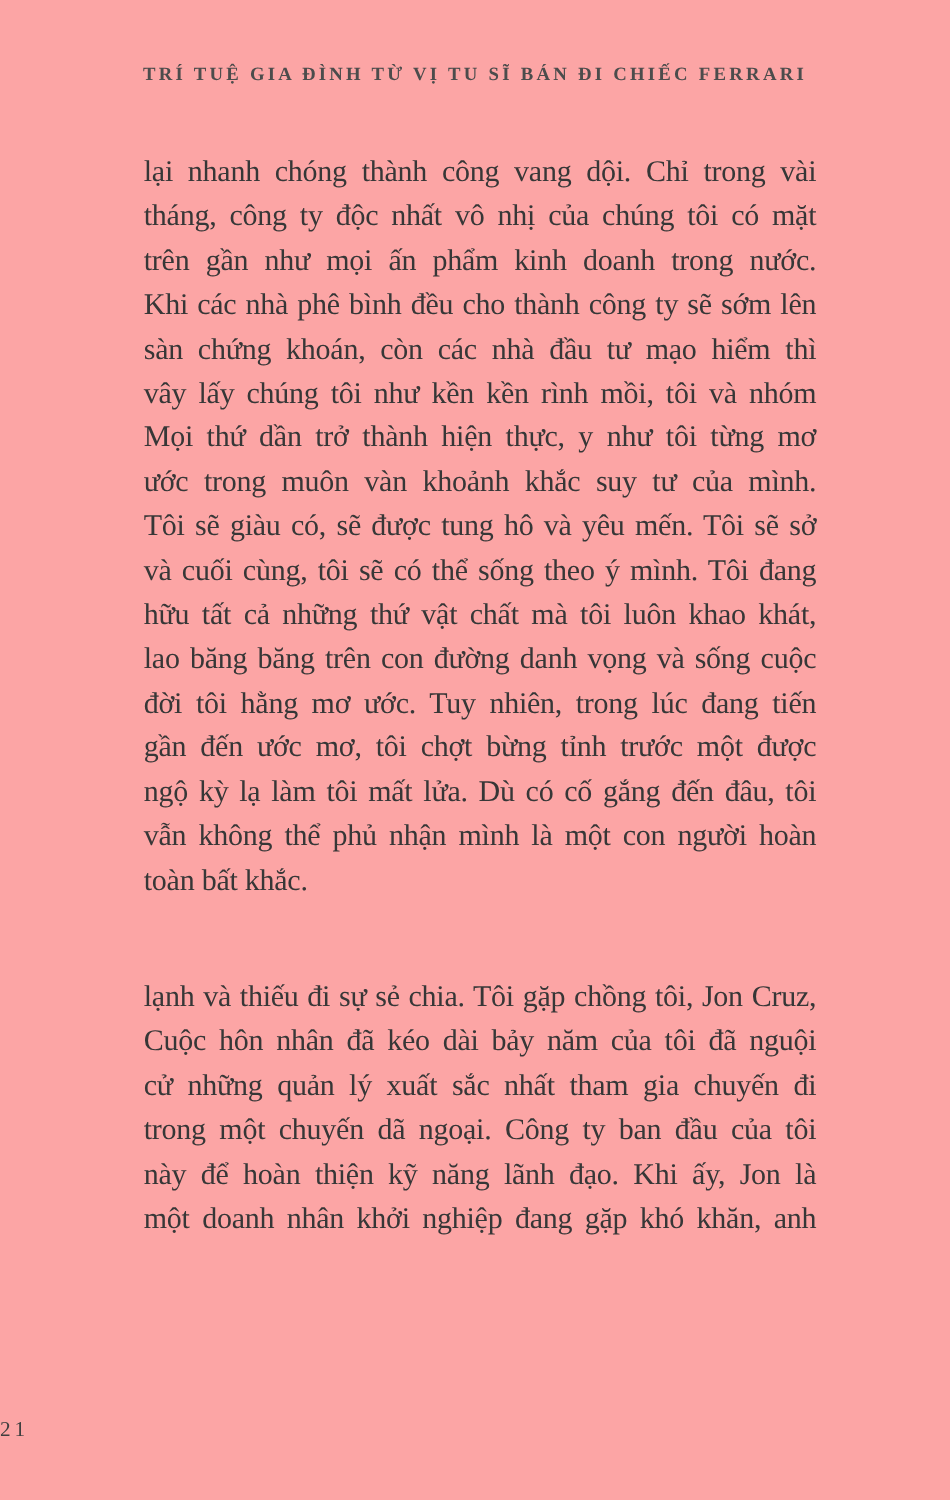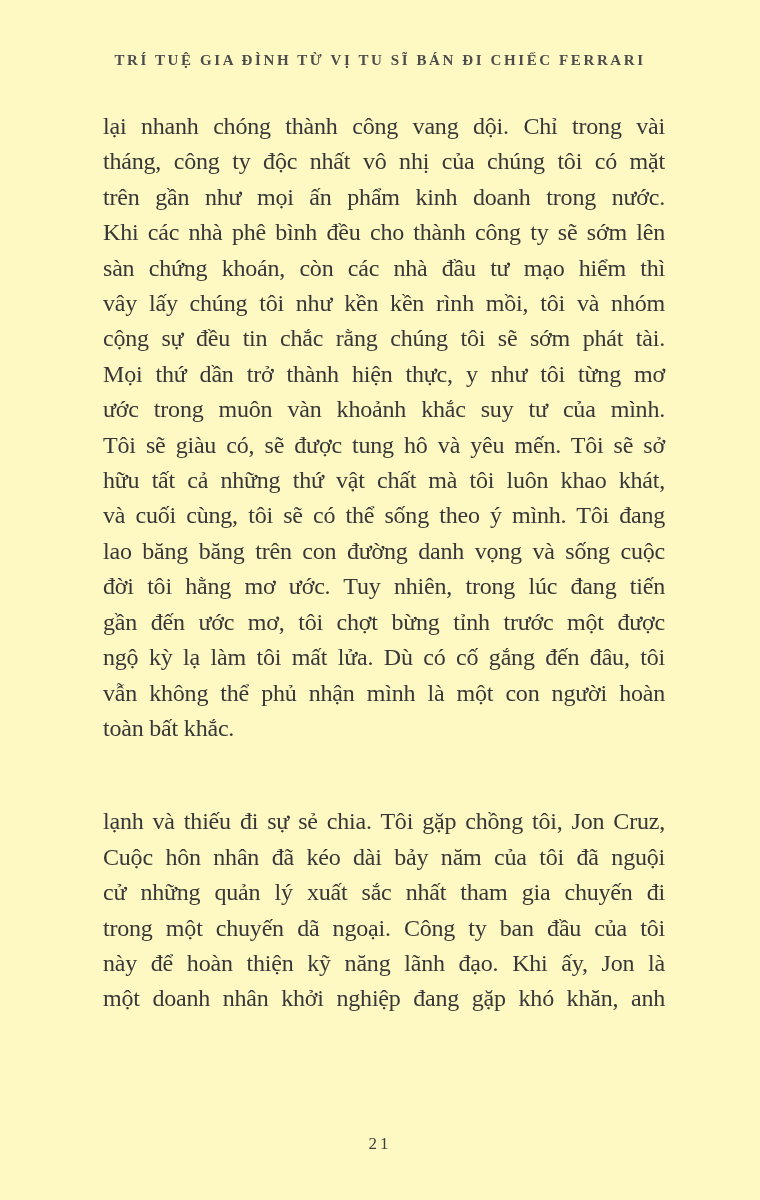--- a/index.html
+++ b/index.html
@@ -1,20 +1,20 @@
 <!DOCTYPE html>
 <html><head>
 <meta charset="utf-8">
 <style>
   html, body { margin: 0; padding: 0; background: #ffffff; }
   .page {
     position: relative;
     width: 760px;
     height: 1200px;
-    background: #fef9c3;
+    background: #fca5a5;
     font-family: "Liberation Serif", "DejaVu Serif", serif;
     overflow: hidden;
   }
   .running-head {
     position: absolute;
     top: 52px;
     left: 0;
     width: 100%;
     text-align: center;
     font-size: 15px;
@@ -25,36 +25,36 @@
   .text-block {
     position: absolute;
     left: 103px;
     top: 109px;
     width: 562px;
     color: #373737;
     font-size: 24px;
     line-height: 35.4px;
     letter-spacing: -0.2px;
   }
-  .para { margin: 0; }
+  .para { margin: 12px; }
   .para + .para { margin-top: 58px; }
   .line {
     white-space: nowrap;
     text-align: justify;
     text-align-last: justify;
   }
   .line.last {
     text-align-last: left;
   }
   .page-number {
     position: absolute;
     bottom: 46px;
     left: 0;
     width: 100%;
-    text-align: center;
+    text-align: left;
     font-size: 17px;
     letter-spacing: 3px;
     color: #3f3f3f;
   }
 </style>
 </head>
 <body>
 
 <div class="page">
 
@@ -62,26 +62,25 @@
 
   <div class="text-block">
 
     <div class="para">
       <div class="line">lại nhanh chóng thành công vang dội. Chỉ trong vài</div>
       <div class="line">tháng, công ty độc nhất vô nhị của chúng tôi có mặt</div>
       <div class="line">trên gần như mọi ấn phẩm kinh doanh trong nước.</div>
       <div class="line">Khi các nhà phê bình đều cho thành công ty sẽ sớm lên</div>
       <div class="line">sàn chứng khoán, còn các nhà đầu tư mạo hiểm thì</div>
       <div class="line">vây lấy chúng tôi như kền kền rình mồi, tôi và nhóm</div>
-      <div class="line">cộng sự đều tin chắc rằng chúng tôi sẽ sớm phát tài.</div>
       <div class="line">Mọi thứ dần trở thành hiện thực, y như tôi từng mơ</div>
       <div class="line">ước trong muôn vàn khoảnh khắc suy tư của mình.</div>
       <div class="line">Tôi sẽ giàu có, sẽ được tung hô và yêu mến. Tôi sẽ sở</div>
+      <div class="line">và cuối cùng, tôi sẽ có thể sống theo ý mình. Tôi đang</div>
       <div class="line">hữu tất cả những thứ vật chất mà tôi luôn khao khát,</div>
-      <div class="line">và cuối cùng, tôi sẽ có thể sống theo ý mình. Tôi đang</div>
       <div class="line">lao băng băng trên con đường danh vọng và sống cuộc</div>
       <div class="line">đời tôi hằng mơ ước. Tuy nhiên, trong lúc đang tiến</div>
       <div class="line">gần đến ước mơ, tôi chợt bừng tỉnh trước một được</div>
       <div class="line">ngộ kỳ lạ làm tôi mất lửa. Dù có cố gắng đến đâu, tôi</div>
       <div class="line">vẫn không thể phủ nhận mình là một con người hoàn</div>
       <div class="line last">toàn bất khắc.</div>
     </div>
 
     <div class="para">
       <div class="line">lạnh và thiếu đi sự sẻ chia. Tôi gặp chồng tôi, Jon Cruz,</div>

